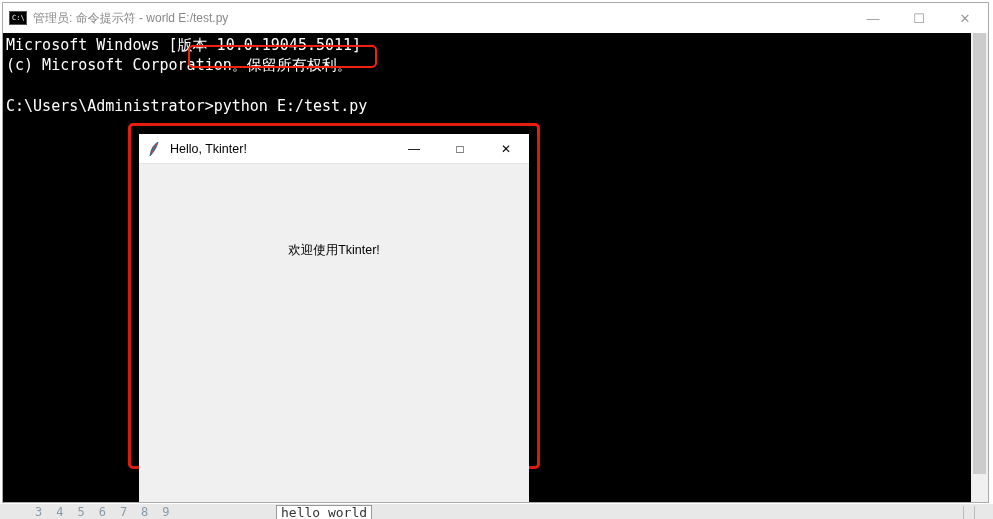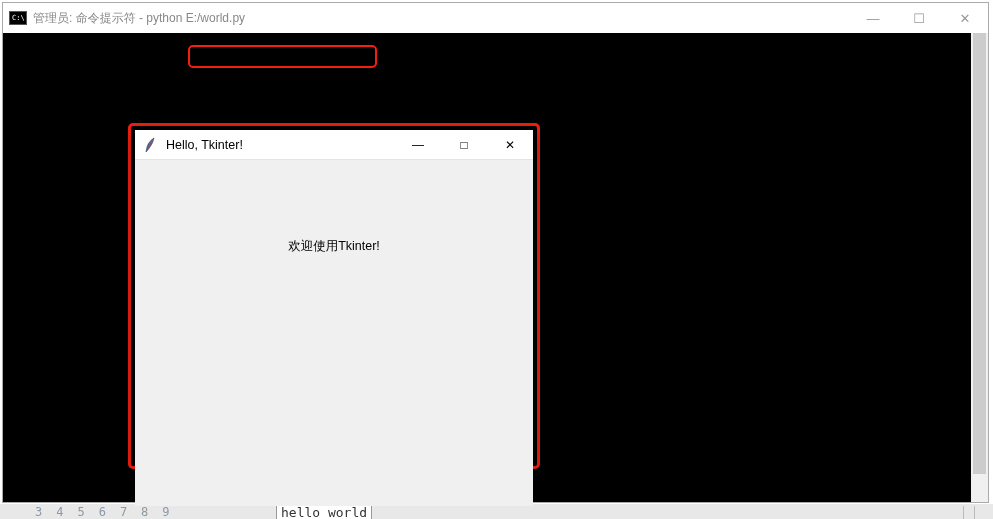--- a/index.html
+++ b/index.html
@@ -117,21 +117,21 @@
 
     
     .tk-window {
       position: absolute;
       left: 133px;
       top: 128px;
       width: 402px;
       height: 336px;
       background: #f0f0f0;
       box-shadow: 0 5px 20px rgba(0,0,0,0.35);
-      border: 2px solid #000000;
+      border: 6px solid #000000;
       z-index: 6;
     }
     .tk-titlebar {
       height: 30px;
       background: #fff;
       display: flex;
       align-items: center;
       padding-left: 8px;
       font-size: 12.5px;
       color: #000;
@@ -217,28 +217,32 @@
       height: 13px;
       background: #bbb;
     }
   </style>
 </head>
 <body>
 
 <div class="cmd-window">
   <div class="cmd-titlebar">
     <div class="cmd-icon">C:\</div>
-    <span>管理员: 命令提示符 - python  E:/world.py</span>
+    <span>管理员: 命令提示符 - world  E:/test.py</span>
     <div class="cmd-controls">
       <div class="cmd-ctrl">—</div>
       <div class="cmd-ctrl">☐</div>
       <div class="cmd-ctrl">✕</div>
     </div>
   </div>
   <div class="cmd-body">
+    <div class="cmd-text"><span>Microsoft Windows [版本 10.0.19045.5011]</span>
+<span>(c) Microsoft Corporation。保留所有权利。</span>
+
+<span class="cmd-line3"><span>C:\Users\Administrator&gt;</span><span>python E:/test.py</span></span></div>
     <div class="cmd-scrollbar">
       <div class="cmd-scrollbar-thumb"></div>
     </div>
   </div>
 </div>
 
 <div class="highlight-box-1"></div>
 <div class="highlight-box-2"></div>
 
 <div class="tk-window">

